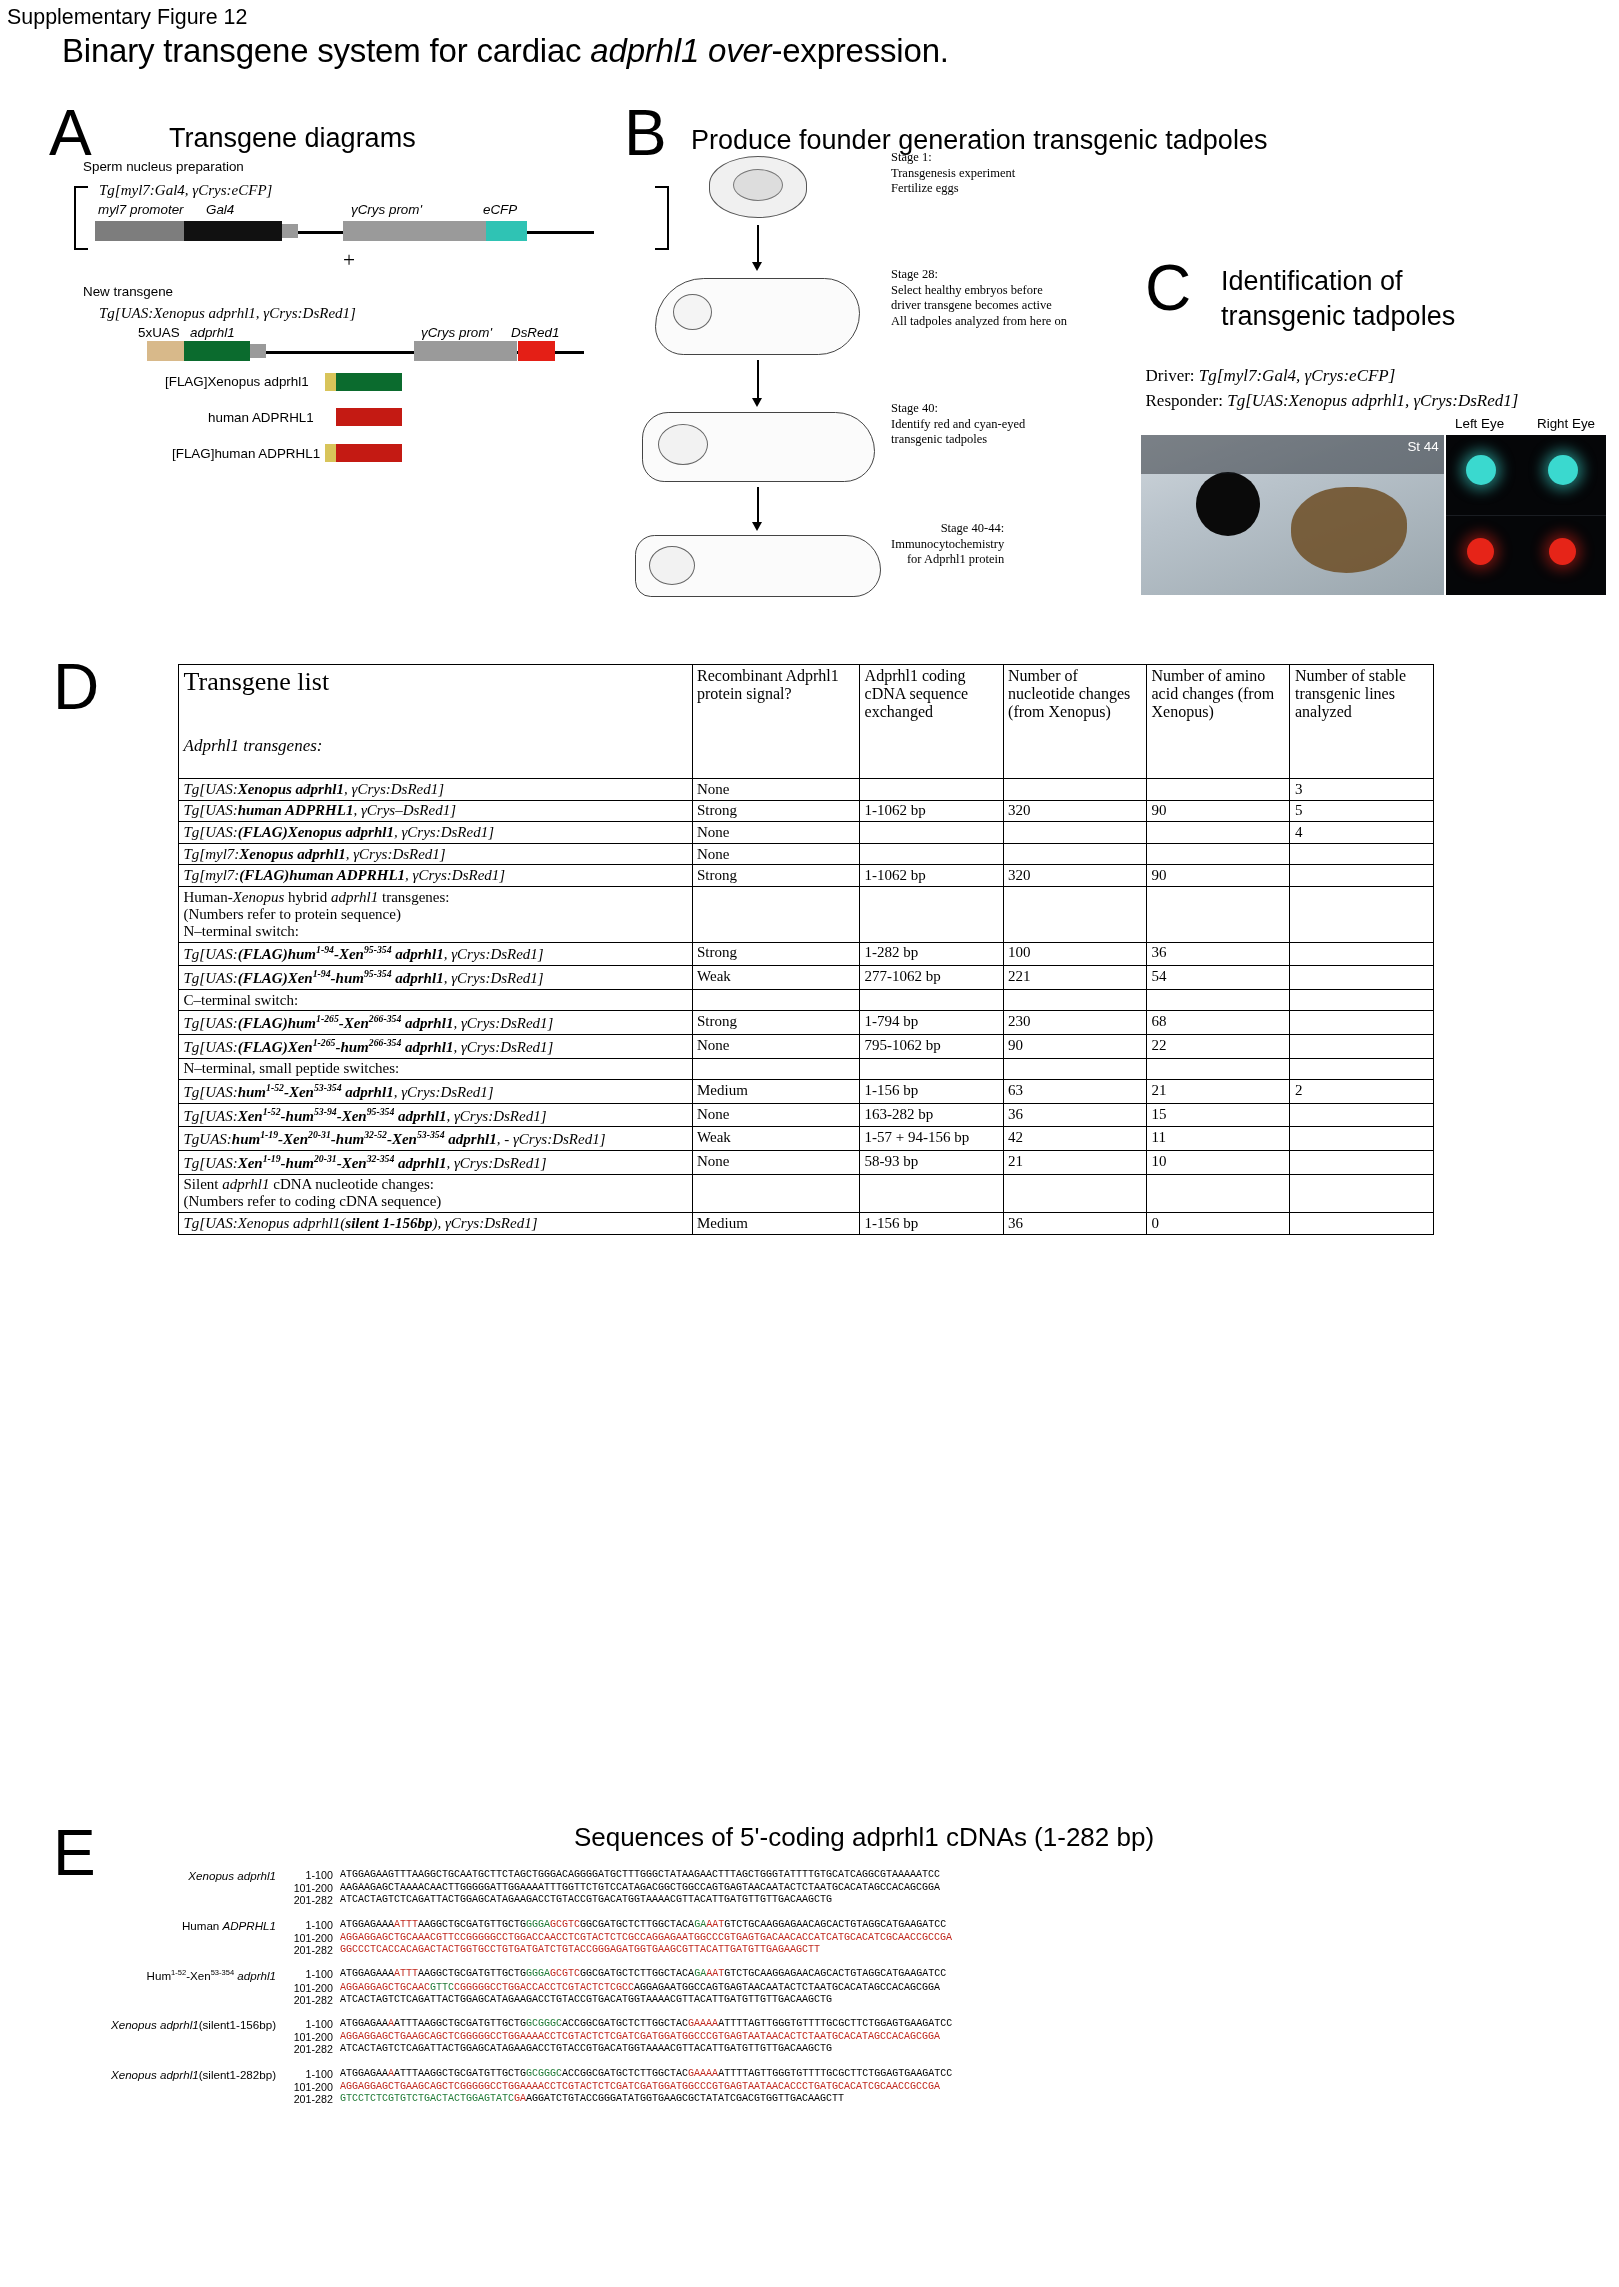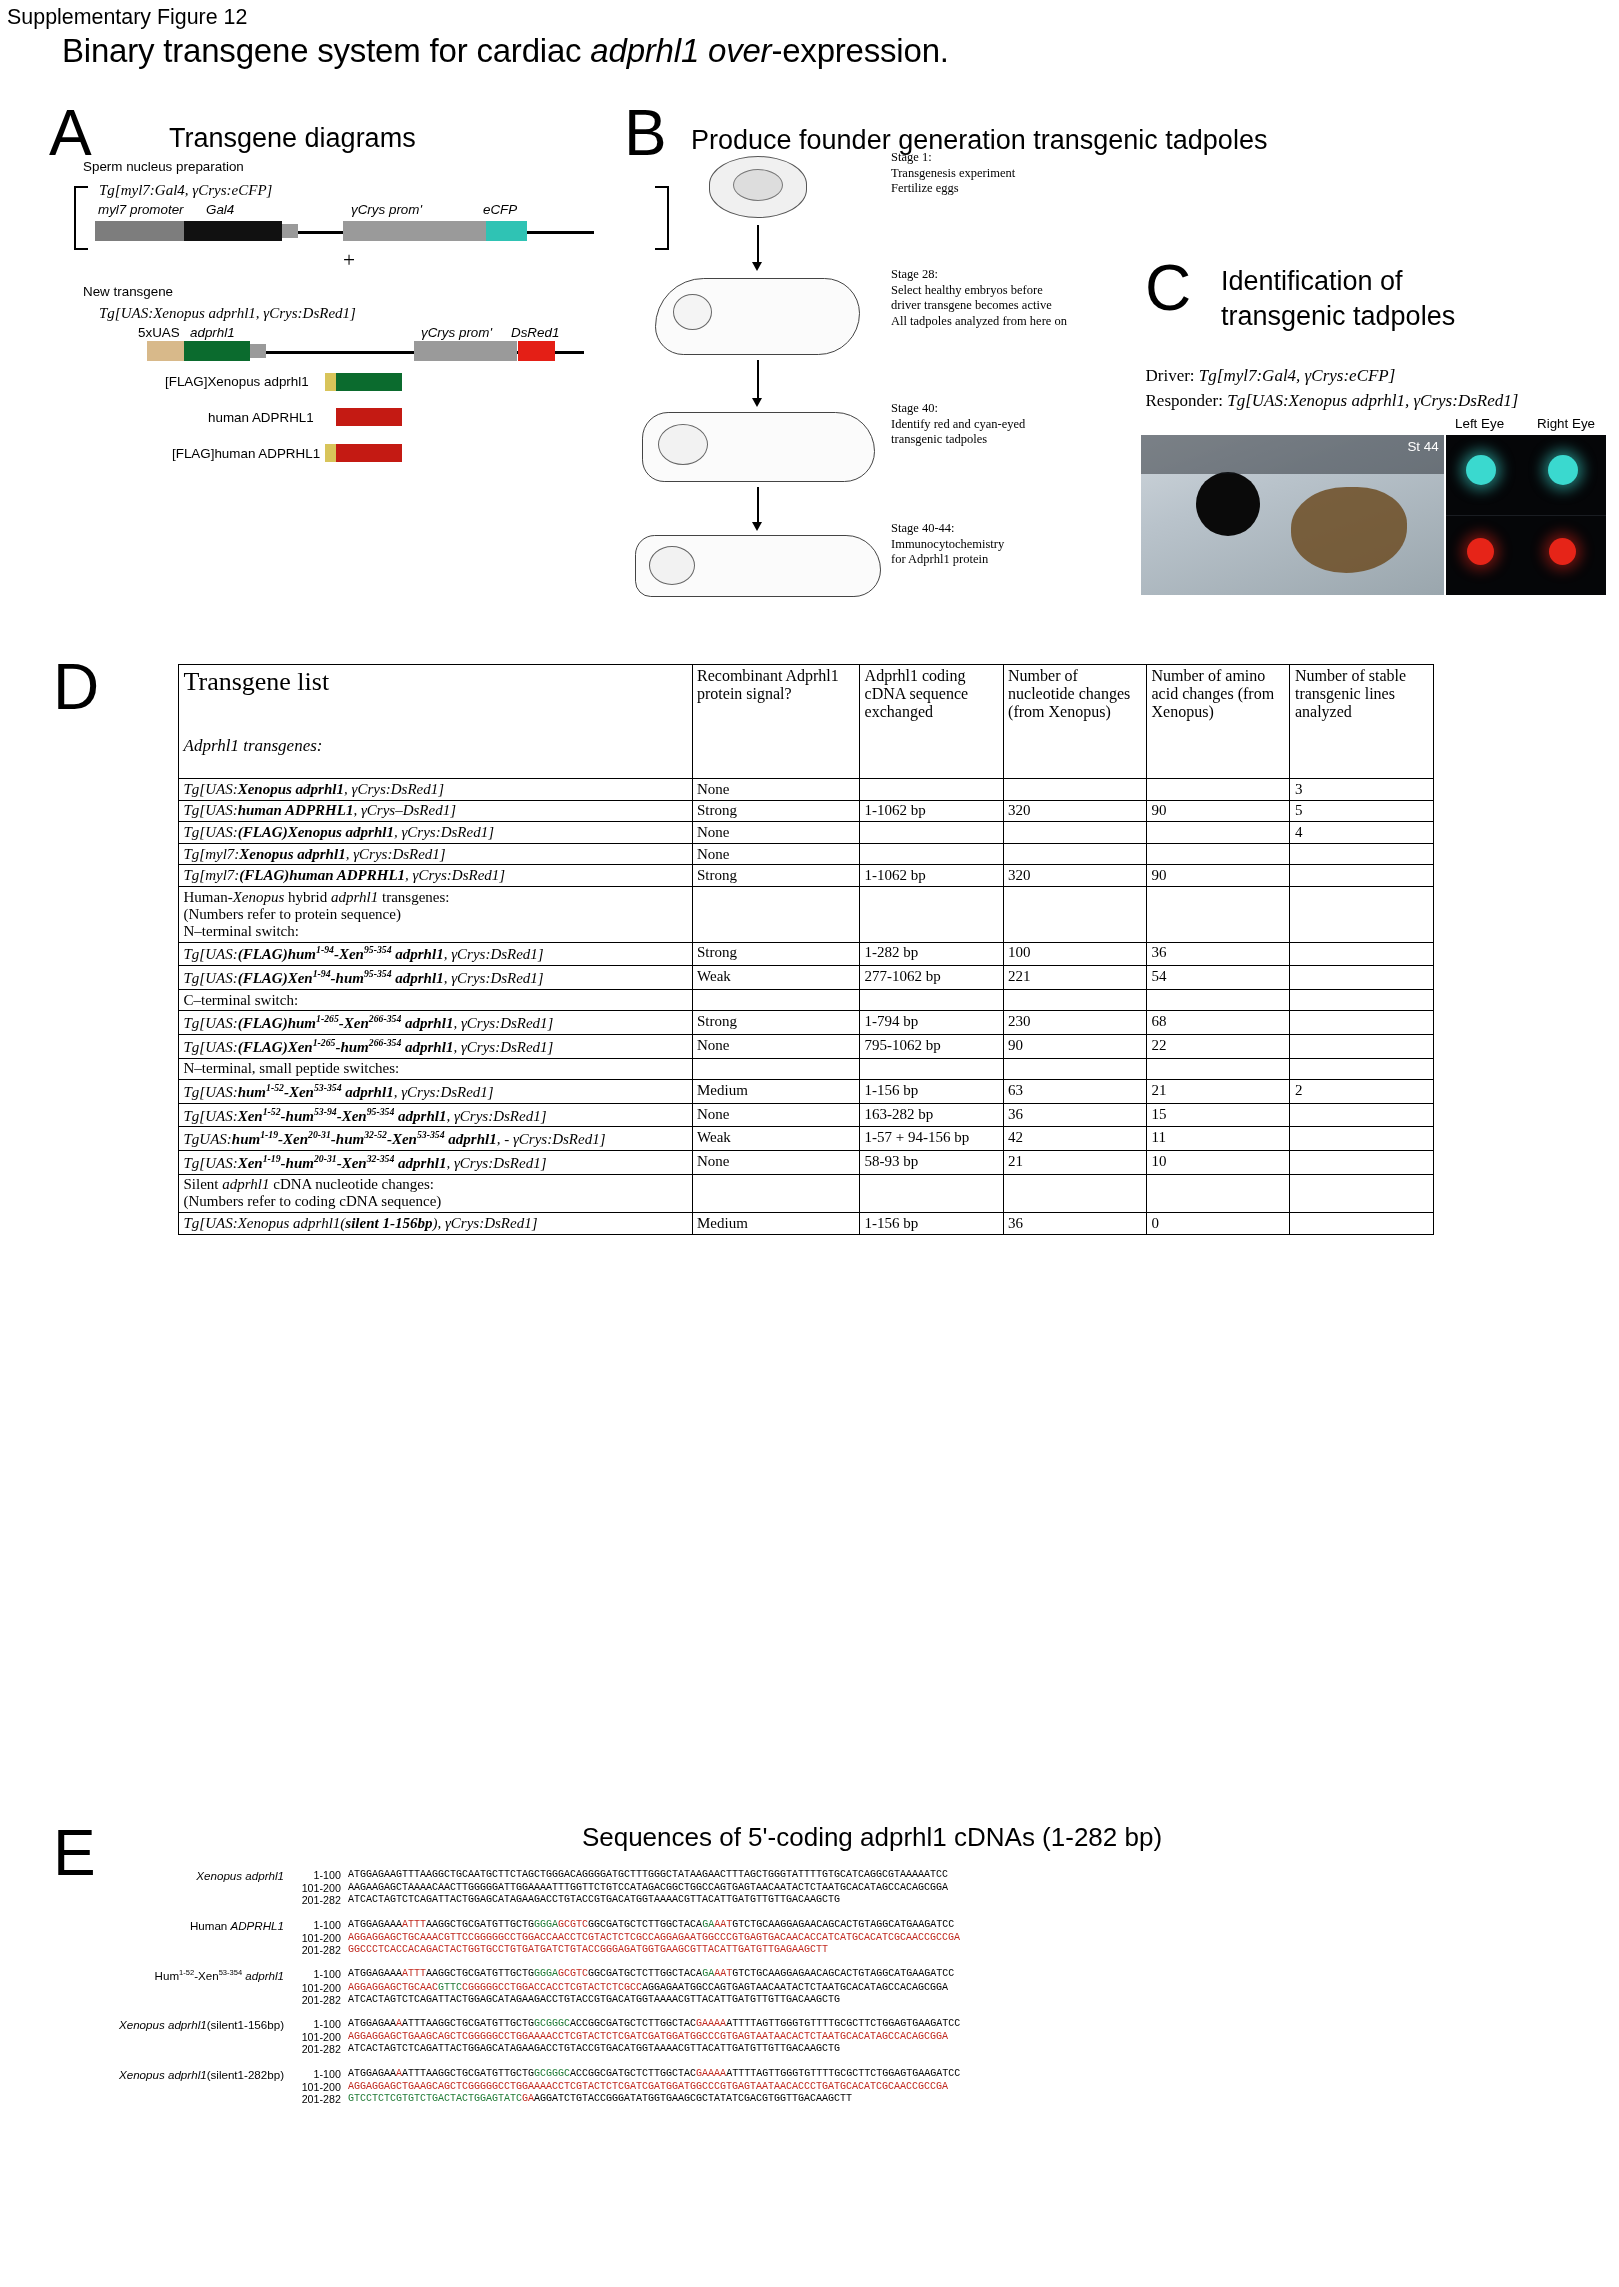--- a/index.html
+++ b/index.html
@@ -69,21 +69,21 @@
   
   #panelD { position: absolute; left: 178px; top: 664px; width: 1256px; }
   table.tg { border-collapse: collapse; width: 100%; font-size: 15px; }
   table.tg td, table.tg th { border: 1.3px solid #000; padding: 1.8px 4.5px; vertical-align: top; font-weight: normal; text-align: left; }
   table.tg thead td { font-size: 16px; }
   .hdr-big { font-family: "Liberation Sans", serif; font-size: 27px; font-family: "Liberation Serif", serif; }
   .italic { font-style: italic; }
   sup { font-size: 0.65em; vertical-align: super; }
 
   
-  #panelE { position: absolute; left: 61px; top: 1822px; width: 1515px; }
+  #panelE { position: absolute; left: 53px; top: 1822px; width: 1515px; }
   .e-title { font-family: "Liberation Sans", sans-serif; font-size: 26px; text-align: center; }
   .seqblock { font-family: "Liberation Mono", monospace; font-size: 10px; letter-spacing: 0px; white-space: pre; }
   .seqlabel { font-family: "Liberation Sans", sans-serif; font-size: 11.6px; text-align: right; }
   .seqnum { font-family: "Liberation Sans", sans-serif; font-size: 10.7px; text-align: right; }
   .r { color: #c0281e; }
   .g { color: #1f7a35; }
   .k { color: #000000; margin-top: 12px; }
 
   .seqrow { display: flex; align-items: flex-start; }
   .seqrow .lab { width: 205px; padding-right: 9px; }
@@ -182,21 +182,21 @@
     <div>Stage 28:</div>
     <div>Select healthy embryos before</div>
     <div>driver transgene becomes active</div>
     <div>All tadpoles analyzed from here on</div>
   </div>
   <div class="stage-txt" style="left:267px; top:285px;">
     <div>Stage 40:</div>
     <div>Identify red and cyan-eyed</div>
     <div>transgenic tadpoles</div>
   </div>
-  <div class="stage-txt" style="left:267px; top:405px;">
+  <div class="stage-txt" style="left:267px; top:405px;text-align:right;">
     <div>Stage 40-44:</div>
     <div>Immunocytochemistry</div>
     <div>for Adprhl1 protein</div>
   </div>
 </div>
 
 <div class="panel-letter" style="left:1145px; top:260px;">C</div>
 <div class="panel-head" style="left:1221px; top:266px;">Identification of</div>
 <div class="panel-head" style="left:1221px; top:301px;">transgenic tadpoles</div>
 

